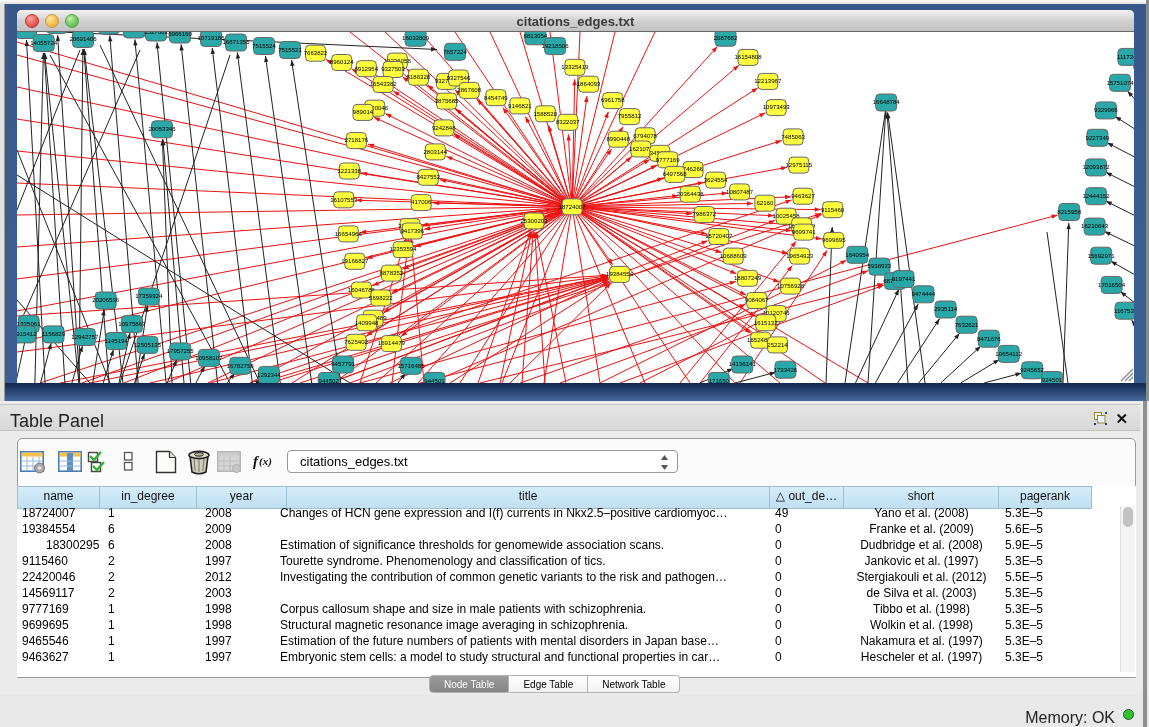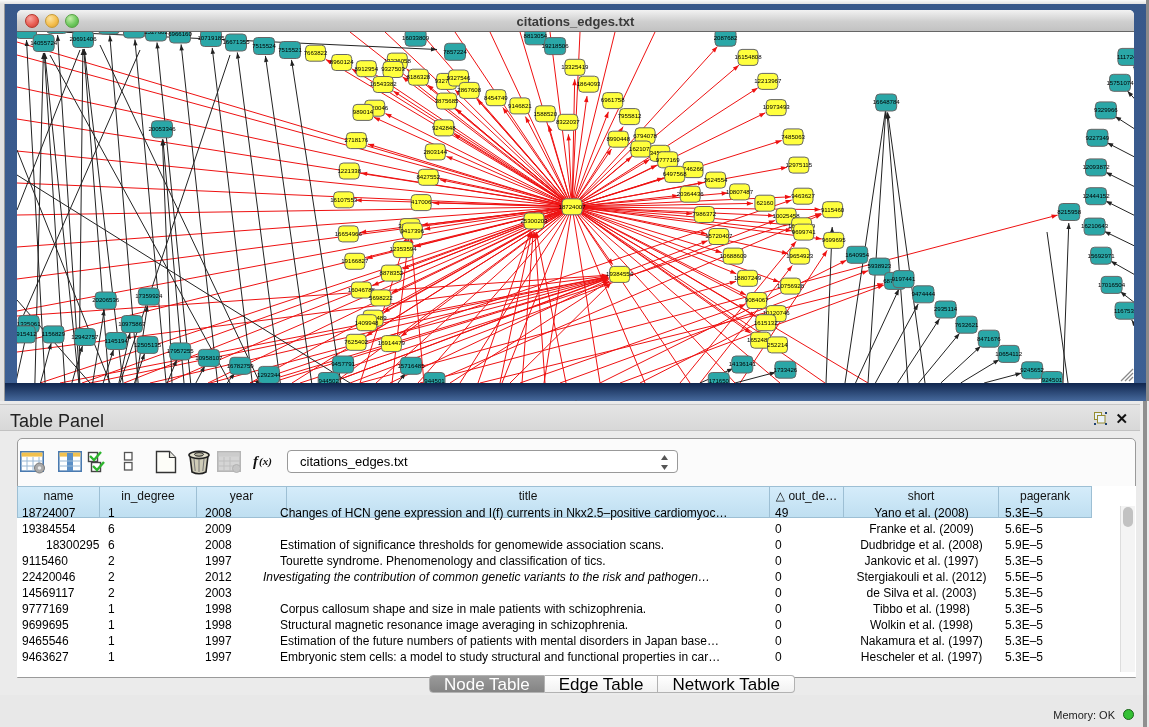--- a/index.html
+++ b/index.html
@@ -14,31 +14,31 @@
 #tly{left:28px;background:radial-gradient(circle at 35% 30%,#fbe3a0,#f5bf4f 55%,#d89c2b);border:1px solid #c79a36;}
 #tlg{left:48px;background:radial-gradient(circle at 35% 30%,#c4eea9,#6fc95f 55%,#4ba63c);border:1px solid #57a144;}
 #rightstrip{position:absolute;right:0;top:0;width:3px;height:401px;background:#8a8a8a;}
 #panel{position:absolute;left:0;top:401px;width:1149px;height:326px;background:#ebebeb;}
 #ptbar{position:absolute;left:0;top:3px;width:1140px;height:27px;background:linear-gradient(#e4e4e4,#d8d8d8);border-top:1px solid #c6c6c6;border-bottom:1px solid #c2c2c2;}
 #ptbar .lbl{position:absolute;left:10px;top:6px;font-size:18px;color:#222;}
 #float{position:absolute;right:33px;top:7px;width:13px;height:13px;}
 #close{position:absolute;right:12px;top:5px;font-size:15px;font-weight:bold;color:#111;}
 #tframe{position:absolute;left:17px;top:37px;width:1119px;height:240px;background:#fbfbfb;border:1px solid #9a9a9a;border-radius:5px 5px 0 0;}
 #tbl{position:absolute;left:17px;top:486px;width:1119px;height:191px;background:#fff;}
-.hdr{position:absolute;top:0;height:32px;background:linear-gradient(#d5ecfa,#bfdff1);border:1px solid #9dbfd4;border-left:none;font-size:12px;text-align:center;line-height:19px;color:#111;}
+.hdr{position:absolute;top:0;height:23px;background:linear-gradient(#d5ecfa,#bfdff1);border:1px solid #9dbfd4;border-left:none;font-size:12px;text-align:center;line-height:19px;color:#111;}
 .row{position:absolute;left:0;width:1119px;height:16px;font-size:12px;color:#000;}
 .row span{position:absolute;white-space:nowrap;top:0;line-height:15px;}
 #vscroll{position:absolute;left:1103px;top:20px;width:15px;height:166px;background:#f4f4f4;border-left:1px solid #ddd;}
 #vthumb{position:absolute;left:2px;top:1px;width:10px;height:20px;background:#c2c2c2;border-radius:5px;}
-#tabs{position:absolute;left:429px;top:675px;height:18px;font-size:17px;}
+#tabs{position:absolute;left:429px;top:675px;height:18px;font-size:10px;}
 .tab{float:left;height:18px;line-height:17px;padding:0 14px;background:linear-gradient(#fff,#f1f1f1);border:1px solid #b2b2b2;border-left:none;color:#000;}
 .tab.first{border-left:1px solid #b2b2b2;border-radius:4px 0 0 4px;background:linear-gradient(#9a9a9a,#848484);color:#fff;}
 .tab.last{border-radius:0 4px 4px 0;}
 #status{position:absolute;left:0;top:695px;width:1149px;height:32px;background:#e8e8e8;}
-#mem{position:absolute;right:34px;top:14px;font-size:11px;color:#222;}
+#mem{position:absolute;right:34px;top:14px;font-size:16px;color:#222;}
 #memdot{position:absolute;right:15px;top:14px;width:11px;height:11px;border-radius:50%;background:#35c135;border:1px solid #1a641a;}
 #rstrip2{position:absolute;right:2px;top:401px;width:4px;height:326px;background:#8f8f8f;}
 </style></head>
 <body>
 <div id="top"></div>
 <div id="topline"></div>
 <div id="leftstrip"></div>
 <div id="win"></div>
 <div id="shadowband"></div>
 <svg width="1149" height="400" viewBox="0 0 1149 400" style="position:absolute;left:0;top:0;">
@@ -860,21 +860,21 @@
 <span style="left:205px;">1997</span>
     <span style="left:280px;">Tourette syndrome. Phenomenology and classification of tics.</span>
 <span style="left:775px;">0</span>
     <span style="left:844px;width:155px;text-align:center;">Jankovic et al. (1997)</span>
 <span style="left:1005px;">5.3E–5</span>
   </div>
 <div class="row" style="top:570px;">
 <span style="left:22px;">22420046</span>
     <span style="left:108px;">2</span>
 <span style="left:205px;">2012</span>
-    <span style="left:263px;font-style:italic;">Investigating the contribution of common genetic variants to the risk and pathogen…</span>
+    <span style="left:280px;">Investigating the contribution of common genetic variants to the risk and pathogen…</span>
 <span style="left:775px;">0</span>
     <span style="left:844px;width:155px;text-align:center;">Stergiakouli et al. (2012)</span>
 <span style="left:1005px;">5.5E–5</span>
   </div>
 <div class="row" style="top:586px;">
 <span style="left:22px;">14569117</span>
     <span style="left:108px;">2</span>
 <span style="left:205px;">2003</span>
 <span style="left:775px;">0</span>
     <span style="left:844px;width:155px;text-align:center;">de Silva et al. (2003)</span>

